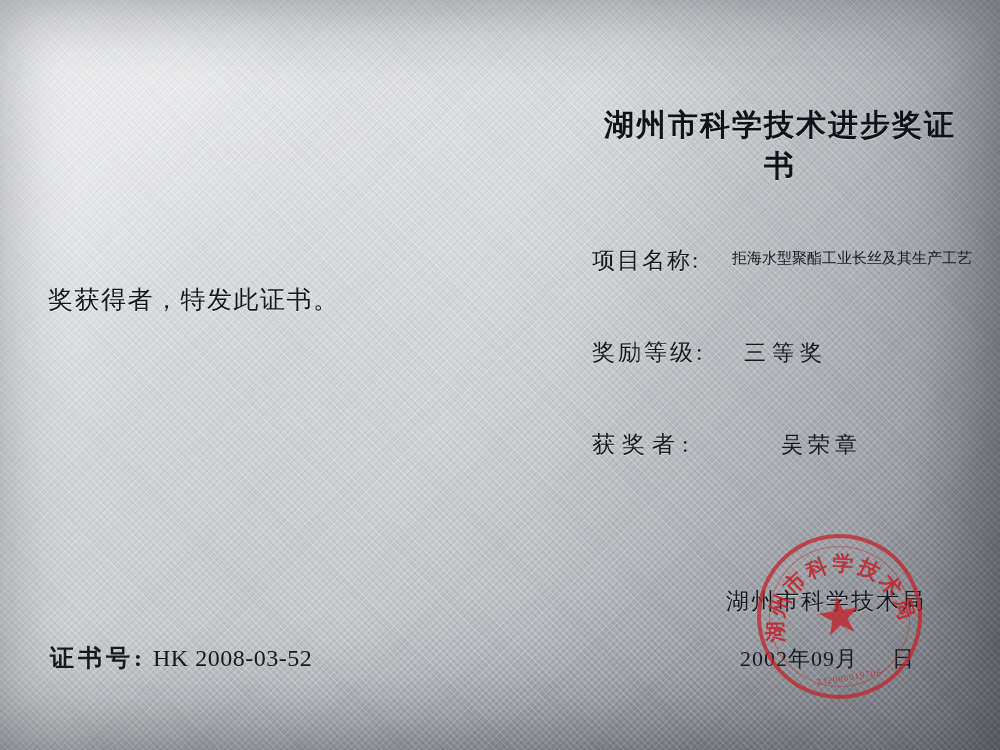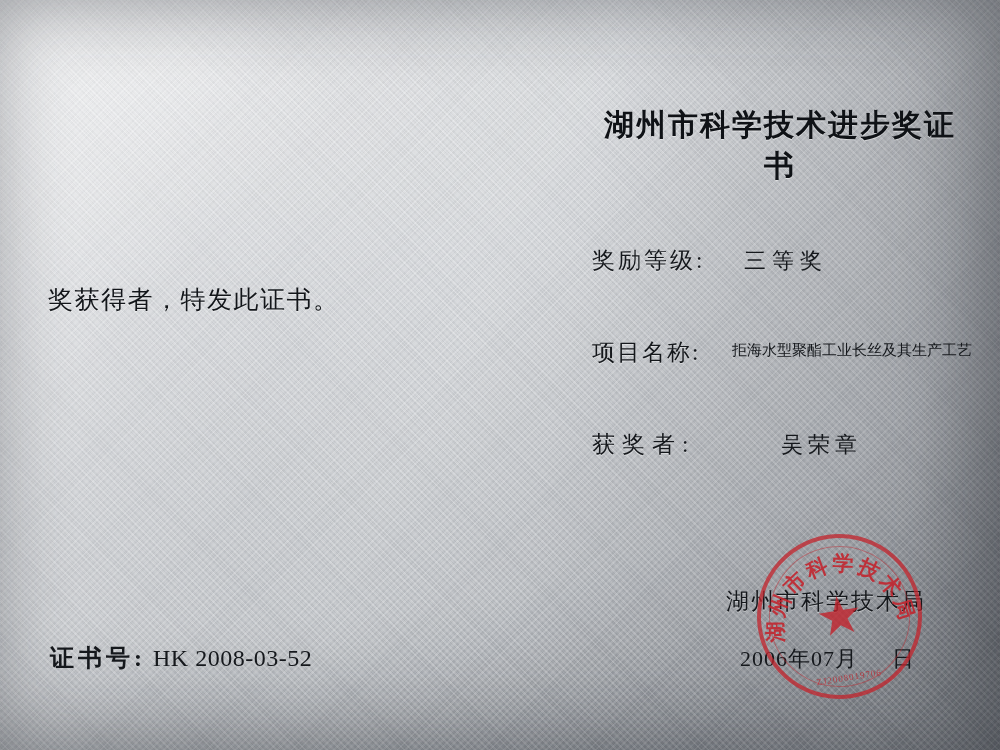--- a/index.html
+++ b/index.html
@@ -217,41 +217,41 @@
   <div class="edge-shadow"></div>
 
   <div class="title">湖州市科学技术进步奖证书</div>
 
   <div class="left-block">
     <div class="left-line-2">奖获得者，特发此证书。</div>
   </div>
 
   <div class="fields">
 
+    <div class="field field-project">
+      <span class="flabel">项目名称:</span>
+      <span class="fvalue">拒海水型聚酯工业长丝及其生产工艺</span>
+    </div>
+
     <div class="field field-grade">
       <span class="flabel">奖励等级:</span>
       <span class="fvalue">三等奖</span>
     </div>
 
-    <div class="field field-project">
-      <span class="flabel">项目名称:</span>
-      <span class="fvalue">拒海水型聚酯工业长丝及其生产工艺</span>
-    </div>
-
     <div class="field field-winner">
       <span class="flabel">获奖者:</span>
       <span class="fvalue">吴荣章</span>
     </div>
 
   </div>
 
   <div class="issuer">湖州市科学技术局</div>
 
   <div class="date">
-    <span>2006</span><span>年</span><span>07</span><span>月</span><span class="gap"></span><span>日</span>
+    <span>2002</span><span>年</span><span>09</span><span>月</span><span class="gap"></span><span>日</span>
   </div>
 
   <div class="cert-no">
     <span class="cn-label">证书号:</span>
     <span class="cn-value">HK 2008-03-52</span>
   </div>
 
   <div class="seal">
     <div class="ring"></div>
     <div class="ring-inner"></div>

